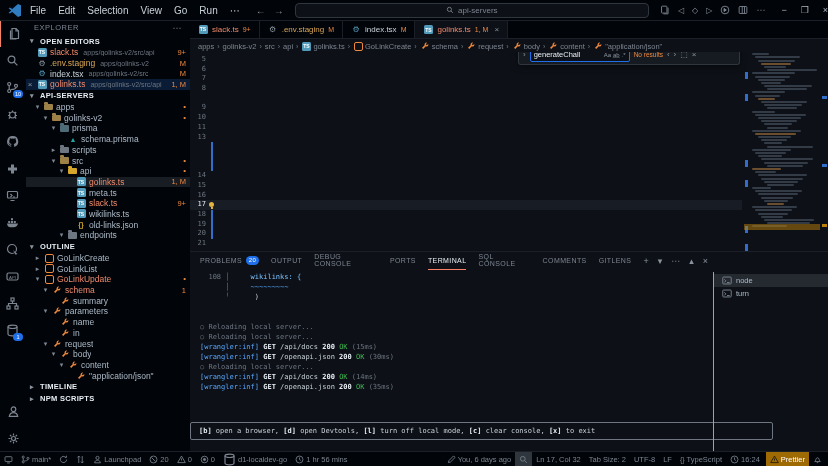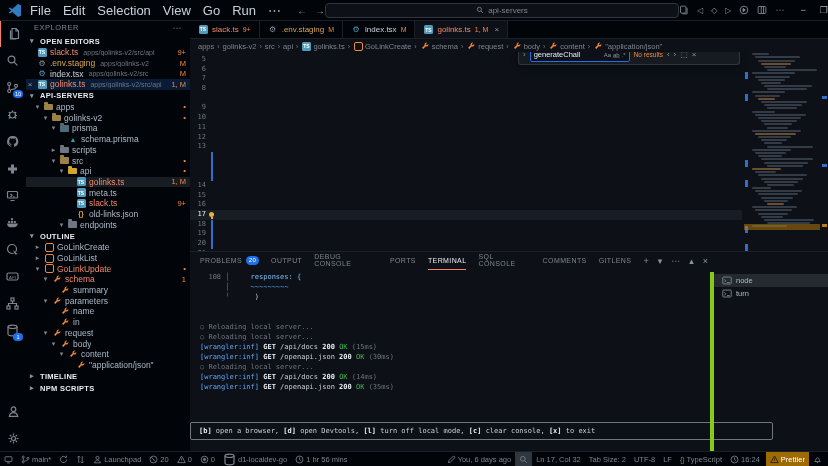--- a/index.html
+++ b/index.html
@@ -5,21 +5,21 @@
   html,body{margin:0;padding:0;background:#0d1117;}
   body{width:828px;height:466px;position:relative;overflow:hidden;
        font-family:"Liberation Sans",sans-serif;color:#c9d1d9;
        -webkit-font-smoothing:antialiased;}
 
   
   #titlebar{position:absolute;top:0;left:0;right:0;height:20px;background:#010409;
     display:flex;align-items:center;border-bottom:1px solid #1b2028;z-index:30;}
   #titlebar .logo{width:18px;height:14px;margin-left:6px;flex:none;}
   #menus{display:flex;align-items:center;}
-  .menu-item{font-size:13px;color:#c9d1d9;padding:2px 6px;border-radius:3px;cursor:default;}
+  .menu-item{font-size:10px;color:#c9d1d9;padding:2px 6px;border-radius:3px;cursor:default;}
   #nav-arrows{display:flex;gap:8px;margin-left:10px;color:#8b949e;font-size:10px;}
   #cmd-center{flex:1;display:flex;justify-content:center;}
   #searchbox{width:352px;height:13px;background:#0d1117;border:1px solid #30363d;border-radius:4px;
     display:flex;align-items:center;justify-content:center;gap:4px;color:#7d8590;font-size:8px;}
   #title-right{display:flex;align-items:center;gap:8px;margin-right:8px;color:#8b949e;}
   #title-right .tbi{display:flex;align-items:center;font-size:9px;}
   #win-controls{display:flex;gap:14px;margin-left:8px;font-size:9px;color:#b0b8c0;}
 
   
   #activitybar{position:absolute;top:20px;bottom:14px;left:0;width:26px;background:#010409;
@@ -111,21 +111,21 @@
   .ptab.active{color:#e6edf3;border-bottom-color:#f78166;}
   .pbadge{background:#1f6feb;color:#fff;font-size:6px;min-width:9px;height:9px;border-radius:6px;
     display:flex;align-items:center;justify-content:center;padding:0 2px;}
   #panel-actions{margin-left:auto;display:flex;gap:9px;padding-right:120px;color:#8b949e;font-size:9px;}
   #term-main{position:absolute;top:20px;left:10px;right:118px;bottom:2px;overflow:hidden;}
   .tl{height:10px;line-height:10px;font-family:"DejaVu Sans Mono",monospace;font-size:7px;white-space:pre;}
   .td{color:#6e7681}.tw{color:#e6edf3;font-weight:700}.tp{color:#c9d1d9}
   .taz{color:#58a6ff}.tbl{color:#79c0ff}.tgr{color:#3fb950}
   #hintbox{position:absolute;left:0;right:55px;bottom:12px;height:16px;border:1px solid #6e7681;
     border-radius:2px;display:flex;align-items:center;padding:0 8px;}
-  #term-side{position:absolute;top:20px;right:0;width:114px;bottom:0;border-left:4px solid #84cc16;
+  #term-side{position:absolute;top:20px;right:0;width:114px;bottom:0;border-left:1px solid #84cc16;
     padding-top:2px;}
   .ts-row{height:13px;display:flex;align-items:center;gap:4px;padding-left:8px;font-size:7.5px;color:#adbac7;}
   .ts-row.sel{background:rgba(110,118,129,.25);}
 
   
   #statusbar{position:absolute;bottom:0;left:0;right:0;height:14px;background:#010409;
     border-top:1px solid #1b2028;display:flex;align-items:center;font-size:7.5px;color:#7d8590;z-index:30;}
   .sb-item{display:flex;align-items:center;gap:2px;padding:0 4px;height:100%;white-space:nowrap;}
   .sb-item.boxed{background:#30363d;}
   .sb-item.prettier{background:#9e6a03;color:#fff;margin-left:2px;}
@@ -410,20 +410,28 @@
     <span class="lbl" style="color:#adbac7">meta.ts</span>
 
   </div>
   <div class="row" style="padding-left:40px">
     <span class="chev"></span>
     <span class="gly">
           <span class="tsb">TS</span>
         </span>
     <span class="lbl" style="color:#f0896a">slack.ts</span>
     <span class="badge">9+</span>
+  </div>
+  <div class="row" style="padding-left:40px">
+    <span class="chev"></span>
+    <span class="gly">
+          <span class="tsb">TS</span>
+        </span>
+    <span class="lbl" style="color:#adbac7">wikilinks.ts</span>
+
   </div>
   <div class="row" style="padding-left:40px">
     <span class="chev"></span>
     <span class="gly">
           <span class="gly" style="color:#d4a72c;font-size:7px;font-weight:700">{}</span>
         </span>
     <span class="lbl" style="color:#adbac7">old-links.json</span>
 
   </div>
   <div class="row" style="padding-left:32px">
@@ -660,23 +668,20 @@
     <span class="ln"></span>
   </div>
   <div class="cl">
     <span class="ln">9</span>
   </div>
   <div class="cl">
     <span class="ln">10</span>
   </div>
   <div class="cl">
     <span class="ln">11</span>
-  </div>
-  <div class="cl">
-    <span class="ln">12</span>
   </div>
   <div class="cl">
     <span class="ln">13</span>
   </div>
   <div class="cl">
     <span class="ln"></span><span class="chgbar"></span>
   </div>
   <div class="cl">
     <span class="ln"></span><span class="chgbar"></span>
   </div>
@@ -824,21 +829,21 @@
   </div>
         <div id="panel-actions">
           <span>+</span>
           <span>▾</span>
           <span>⋯</span>
           <span>▴</span>
           <span>×</span>
         </div>
       </div>
     <div id="term-main">
-        <div class="tl"><span class="td">  108 │ </span><span class="tbl">    responses: {</span></div>
+        <div class="tl"><span class="td">  108 │ </span><span class="tbl">    wikilinks: {</span></div>
         <div class="tl"><span class="td">      │ </span><span class="taz">    ~~~~~~~~~</span></div>
         <div class="tl"><span class="td">      ╵</span><span class="tp">      )</span></div>
         <div class="tl"></div>
         <div class="tl"></div>
         <div class="tl"><span class="td">○ Reloading local server...</span></div>
         <div class="tl"><span class="td">○ Reloading local server...</span></div>
         <div class="tl"><span class="taz">[wrangler:inf]</span><span class="tp"> </span><span class="tw">GET</span><span class="tp"> /api/docs </span><span class="tw">200</span><span class="tp"> </span><span class="tgr">OK</span><span class="td"> (15ms)</span></div>
         <div class="tl"><span class="taz">[wrangler:inf]</span><span class="tp"> </span><span class="tw">GET</span><span class="tp"> /openapi.json </span><span class="tw">200</span><span class="tp"> </span><span class="tgr">OK</span><span class="td"> (30ms)</span></div>
         <div class="tl"><span class="td">○ Reloading local server...</span></div>
         <div class="tl"><span class="taz">[wrangler:inf]</span><span class="tp"> </span><span class="tw">GET</span><span class="tp"> /api/docs </span><span class="tw">200</span><span class="tp"> </span><span class="tgr">OK</span><span class="td"> (14ms)</span></div>

